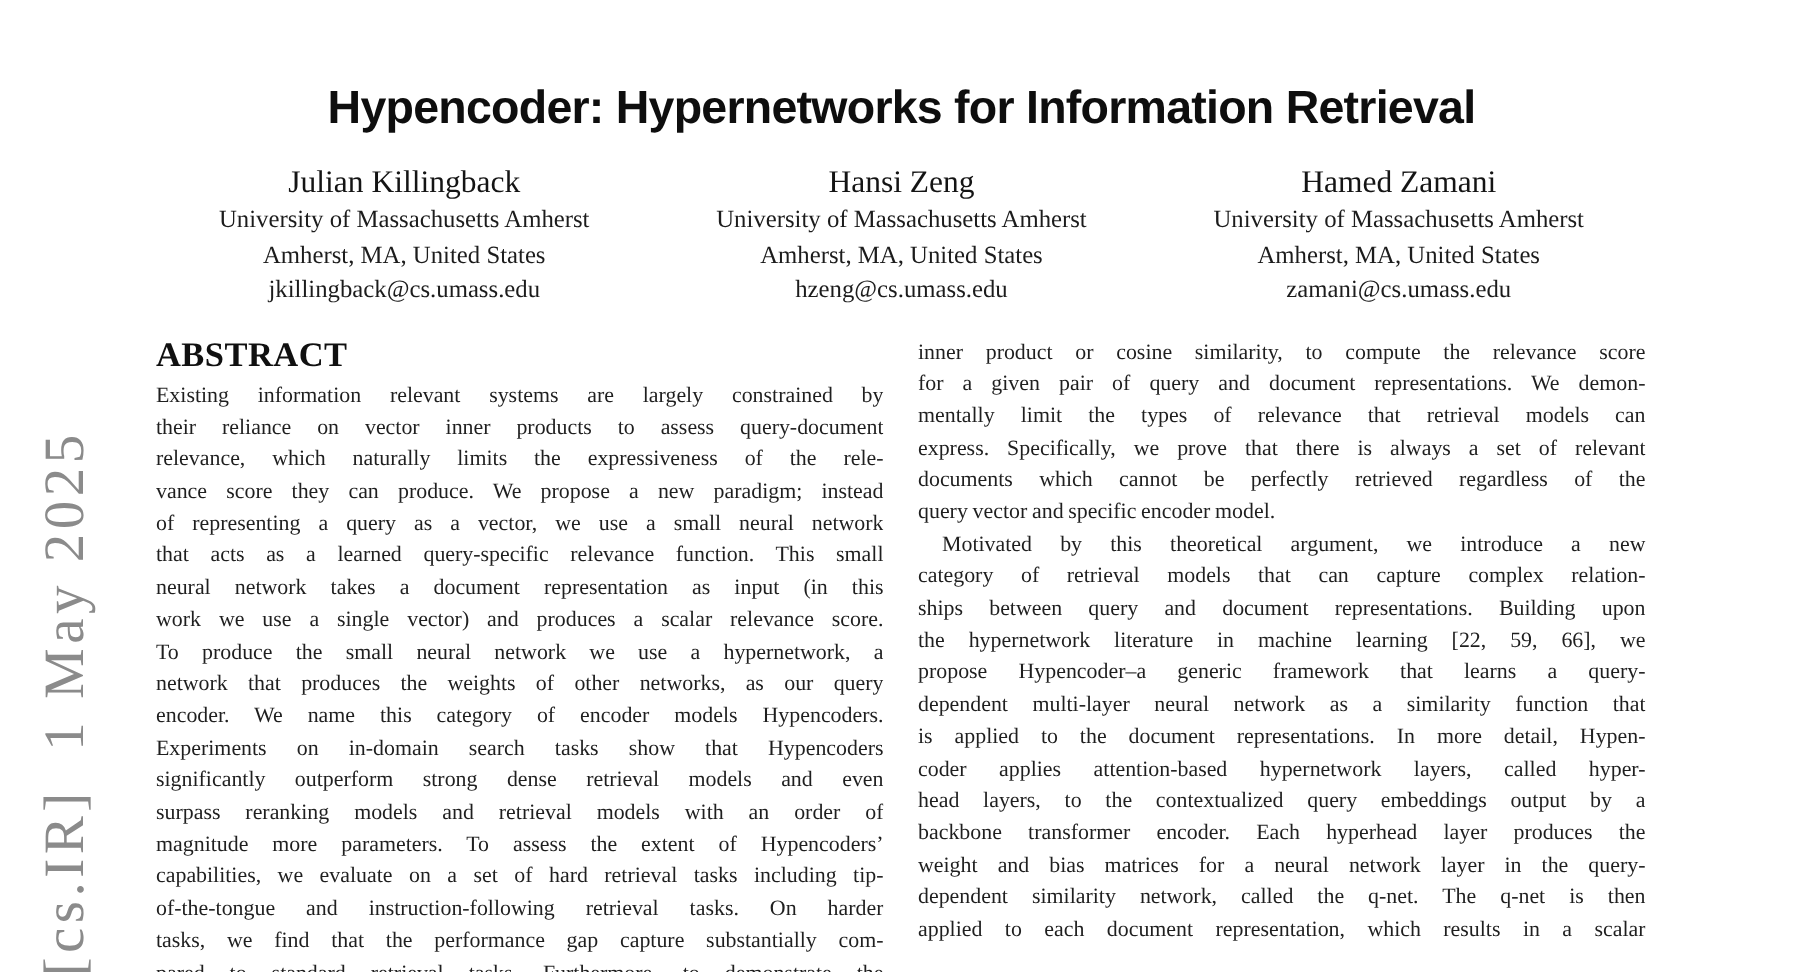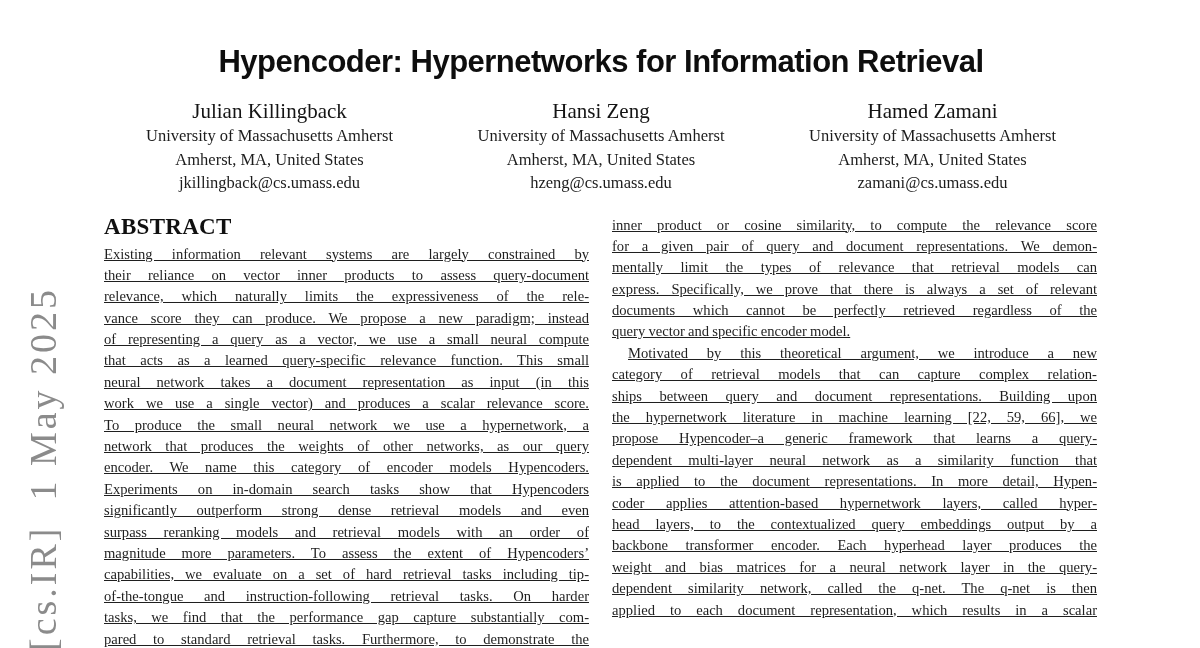--- a/index.html
+++ b/index.html
@@ -33,20 +33,21 @@
 
   .paper-title {
     padding-top: 44px;
     text-align: center;
     font-family: "Liberation Sans", sans-serif;
     font-weight: bold;
     font-size: 31px;
     line-height: 36px;
     letter-spacing: -0.5px;
     color: #0e0e0e;
+    margin-top: 10px;
   }
 
   .authors {
     display: flex;
     justify-content: space-between;
     margin-top: 18px;
   }
   .author {
     width: 331px;
     text-align: center;
@@ -75,21 +76,21 @@
   .abstract-heading {
     font-family: "Liberation Serif", serif;
     font-weight: bold;
     font-size: 23px;
     line-height: 24px;
     letter-spacing: 0.3px;
     margin-bottom: 5px;
     color: #101010;
   }
 
-  .body-lines { font-size: 14.6px; word-spacing: -0.5px; color: #1f1f1f; text-decoration: underline; }
+  .body-lines { font-size: 14.6px; word-spacing: -0.5px; color: #1f1f1f; }
   .line {
     height: 21.4px;
     line-height: 21.4px;
     overflow: hidden;
     text-align: justify;
     text-align-last: justify;
     white-space: normal;
   }
   .line.left-last { text-align-last: left; }
   .line.indent-first { text-indent: 16px; }
@@ -132,21 +133,21 @@
 
     <div class="columns">
 
       <div class="col">
         <div class="abstract-heading">ABSTRACT</div>
         <div class="body-lines">
             <div class="line">Existing information relevant systems are largely constrained by</div>
             <div class="line">their reliance on vector inner products to assess query-document</div>
             <div class="line">relevance, which naturally limits the expressiveness of the rele-</div>
             <div class="line">vance score they can produce. We propose a new paradigm; instead</div>
-            <div class="line">of representing a query as a vector, we use a small neural compute</div>
+            <div class="line">of representing a query as a vector, we use a small neural network</div>
             <div class="line">that acts as a learned query-specific relevance function. This small</div>
             <div class="line">neural network takes a document representation as input (in this</div>
             <div class="line">work we use a single vector) and produces a scalar relevance score.</div>
             <div class="line">To produce the small neural network we use a hypernetwork, a</div>
             <div class="line">network that produces the weights of other networks, as our query</div>
             <div class="line">encoder. We name this category of encoder models Hypencoders.</div>
             <div class="line">Experiments on in-domain search tasks show that Hypencoders</div>
             <div class="line">significantly outperform strong dense retrieval models and even</div>
             <div class="line">surpass reranking models and retrieval models with an order of</div>
             <div class="line">magnitude more parameters. To assess the extent of Hypencoders’</div>

